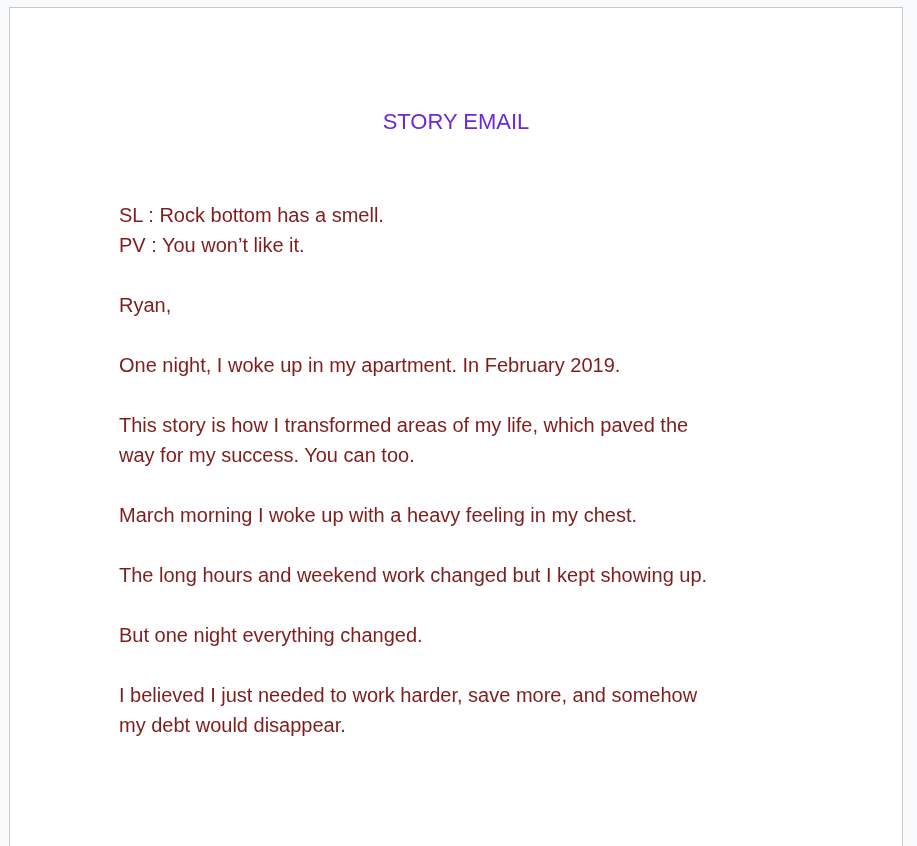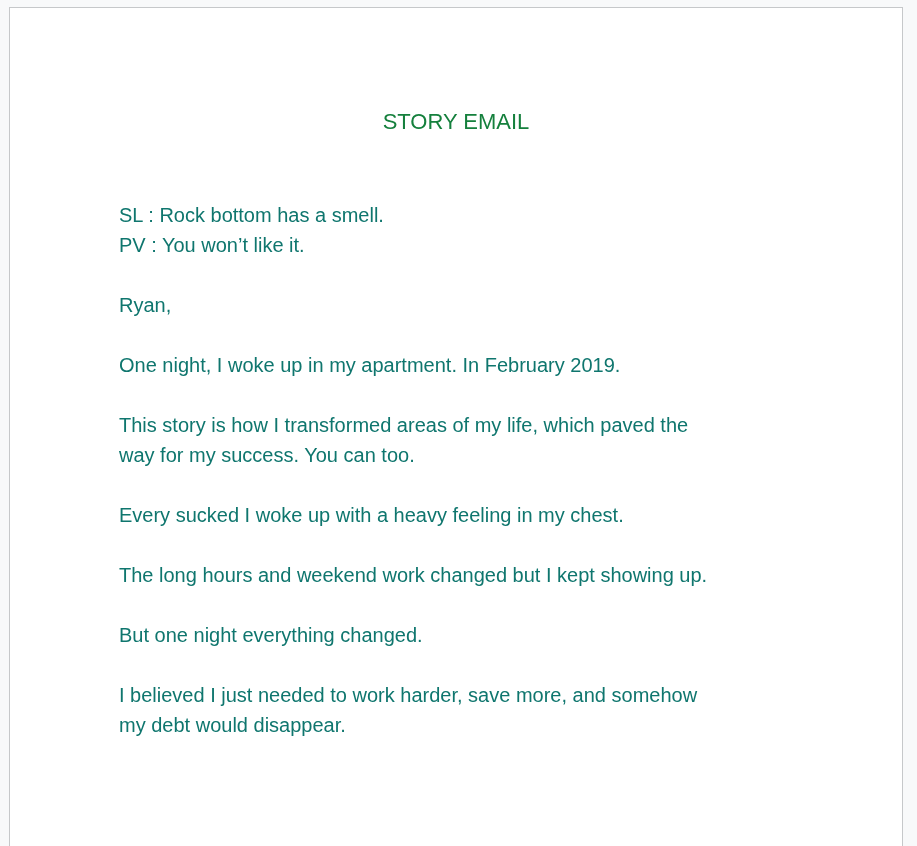--- a/index.html
+++ b/index.html
@@ -28,47 +28,47 @@
     padding: 0 109px;
     color: #111111;
   }
   .doc-title {
     margin: 0;
     padding-top: 99px;
     font-size: 22px;
     line-height: 30px;
     font-weight: 400;
     text-align: center;
-    color: #15803d;
+    color: #6d28d9;
   }
   .doc-body {
     margin-top: 63px;
   }
   .doc-body p {
     margin: 16px 0 30px 0;
     font-size: 20px;
     line-height: 30px;
-    color: #0f766e;
+    color: #7f1d1d;
     white-space: nowrap;
   }
   
   .doc-body p:nth-child(8) { margin-bottom: 18px; }
   .doc-body p:nth-child(9) { margin-bottom: 17px; }
 </style>
 </head>
 <body>
 
 <div class="page">
   <div class="content">
     <h1 class="doc-title">STORY EMAIL</h1>
     <div class="doc-body">
 
     <p>SL : Rock bottom has a smell.<br>PV : You won’t like it.</p>
         <p>Ryan,</p>
         <p>One night, I woke up in my apartment. In February 2019.</p>
         <p>This story is how I transformed areas of my life, which paved the<br>way for my success. You can too.</p>
-        <p>Every sucked I woke up with a heavy feeling in my chest.</p>
+        <p>March morning I woke up with a heavy feeling in my chest.</p>
         <p>The long hours and weekend work changed but I kept showing up.</p>
         <p>But one night everything changed.</p>
         <p>I believed I just needed to work harder, save more, and somehow<br>my debt would disappear.</p>
       </div>
   </div>
 </div>
 
 </body></html>

